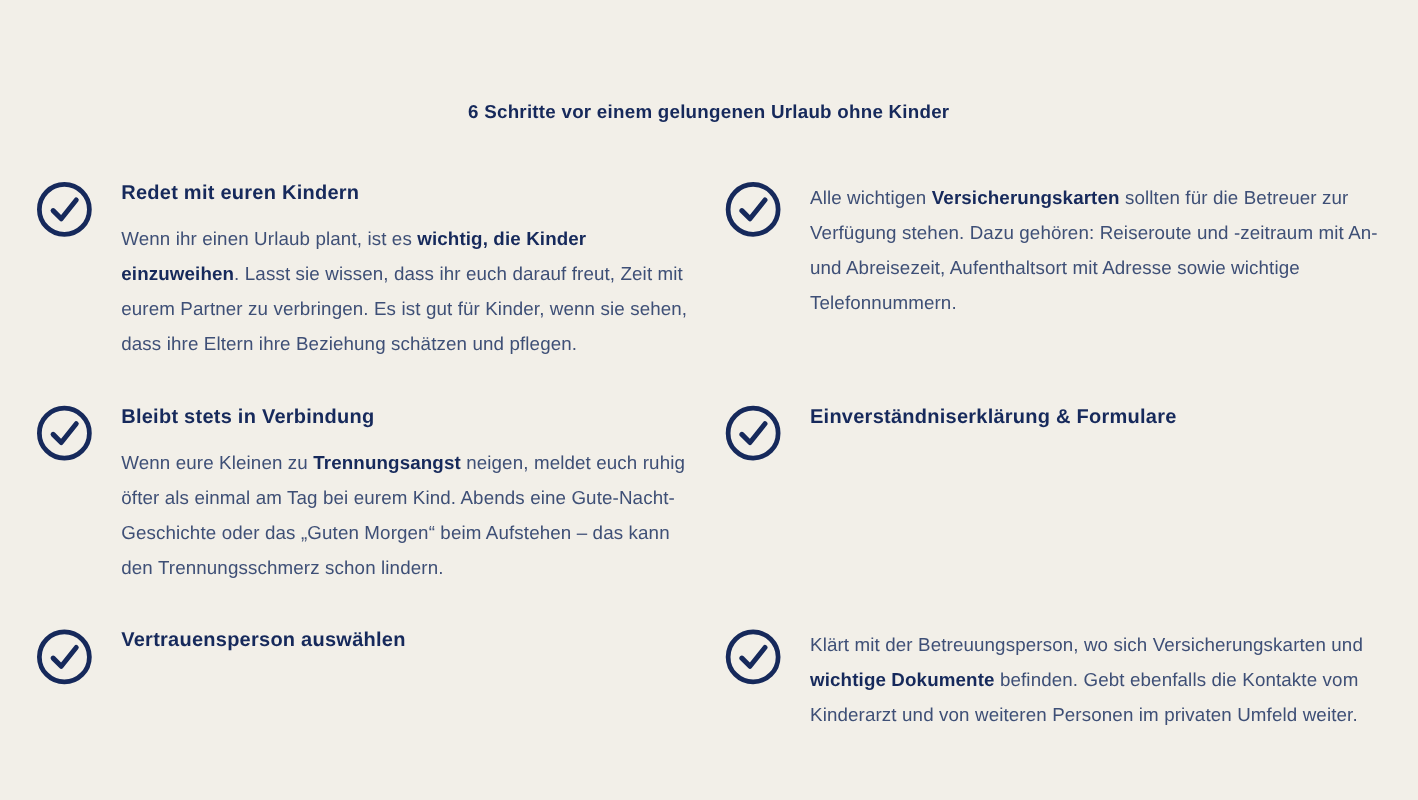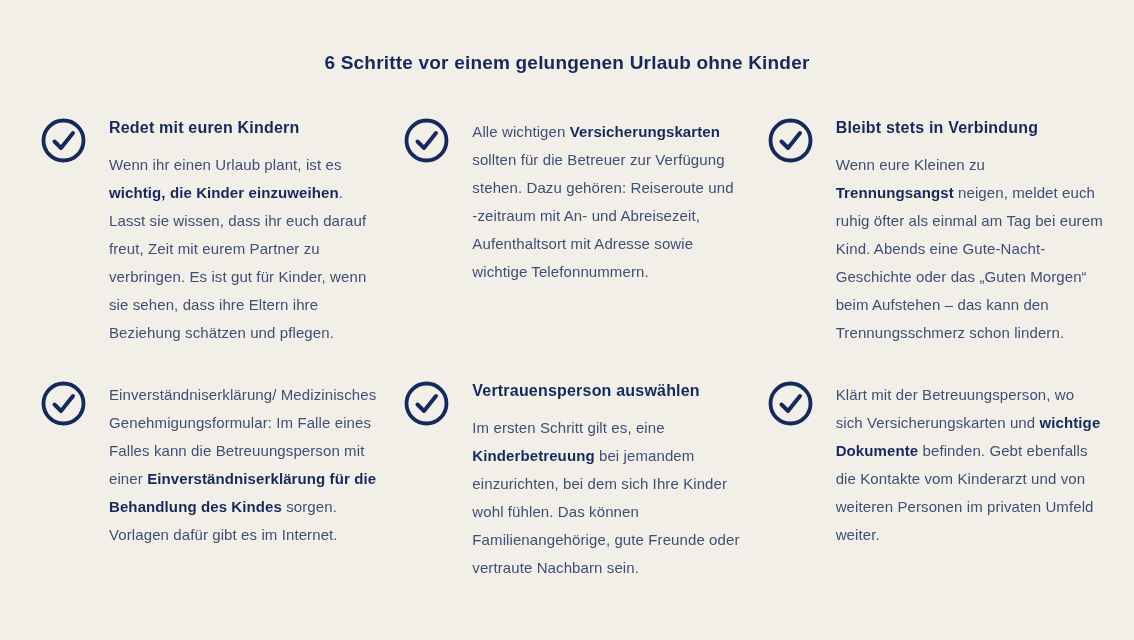--- a/index.html
+++ b/index.html
@@ -11,31 +11,32 @@
   html,body{width:1134px;height:640px;}
   body{
     background:var(--background);
     font-family:"Liberation Sans","DejaVu Sans",sans-serif;
     overflow:hidden;
   }
   .page{width:1134px;height:640px;}
   .section-title{
     padding-top:51px;
     text-align:center;
-    font-size:19px;
+    font-size:15px;
     line-height:24px;
     font-weight:700;
     color:var(--navy);
     letter-spacing:.2px;
+    margin-top:27px;
   }
   .steps-grid{
     margin-top:43px;
-    padding:0 30px 0 41px;
+    padding:0 30px 0 29px;
     display:grid;
-    grid-template-columns:1fr 1fr 1fr;
+    grid-template-columns:1fr 1fr;
     column-gap:27px;
     row-gap:34px;
   }
   .step{
     display:flex;
     align-items:flex-start;
     gap:23px;
   }
   .step-icon{flex:0 0 45px;width:45px;height:45px;}
   .step-icon svg{display:block;width:45px;height:45px;}
@@ -104,34 +105,33 @@
   </div>
 
   <div class="step">
     <span class="step-icon">
       <svg viewBox="0 0 45 45" fill="none" xmlns="http://www.w3.org/2000/svg">
         <circle cx="22.5" cy="22.5" r="20" stroke="var(--navy)" stroke-width="3.8"></circle>
         <path d="M13.5 23.5 L20 30 L32 15" stroke="var(--navy)" stroke-width="4" stroke-linecap="round" stroke-linejoin="round"></path>
       </svg>
     </span>
     <div class="step-content">
-      <div class="step-body">Einverständniserklärung/ Medizinisches Genehmigungsformular: Im Falle eines Falles kann die Betreuungsperson mit einer <strong>Einverständniserklärung für die Behandlung des Kindes</strong> sorgen. Vorlagen dafür gibt es im Internet.</div>
+      <div class="step-heading">Einverständniserklärung &amp; Formulare</div>
     </div>
   </div>
 
   <div class="step">
     <span class="step-icon">
       <svg viewBox="0 0 45 45" fill="none" xmlns="http://www.w3.org/2000/svg">
         <circle cx="22.5" cy="22.5" r="20" stroke="var(--navy)" stroke-width="3.8"></circle>
         <path d="M13.5 23.5 L20 30 L32 15" stroke="var(--navy)" stroke-width="4" stroke-linecap="round" stroke-linejoin="round"></path>
       </svg>
     </span>
     <div class="step-content">
       <div class="step-heading">Vertrauensperson auswählen</div>
-      <div class="step-body">Im ersten Schritt gilt es, eine <strong>Kinderbetreuung</strong> bei jemandem einzurichten, bei dem sich Ihre Kinder wohl fühlen. Das können Familienangehörige, gute Freunde oder vertraute Nachbarn sein.</div>
     </div>
   </div>
 
   <div class="step">
     <span class="step-icon">
       <svg viewBox="0 0 45 45" fill="none" xmlns="http://www.w3.org/2000/svg">
         <circle cx="22.5" cy="22.5" r="20" stroke="var(--navy)" stroke-width="3.8"></circle>
         <path d="M13.5 23.5 L20 30 L32 15" stroke="var(--navy)" stroke-width="4" stroke-linecap="round" stroke-linejoin="round"></path>
       </svg>
     </span>

